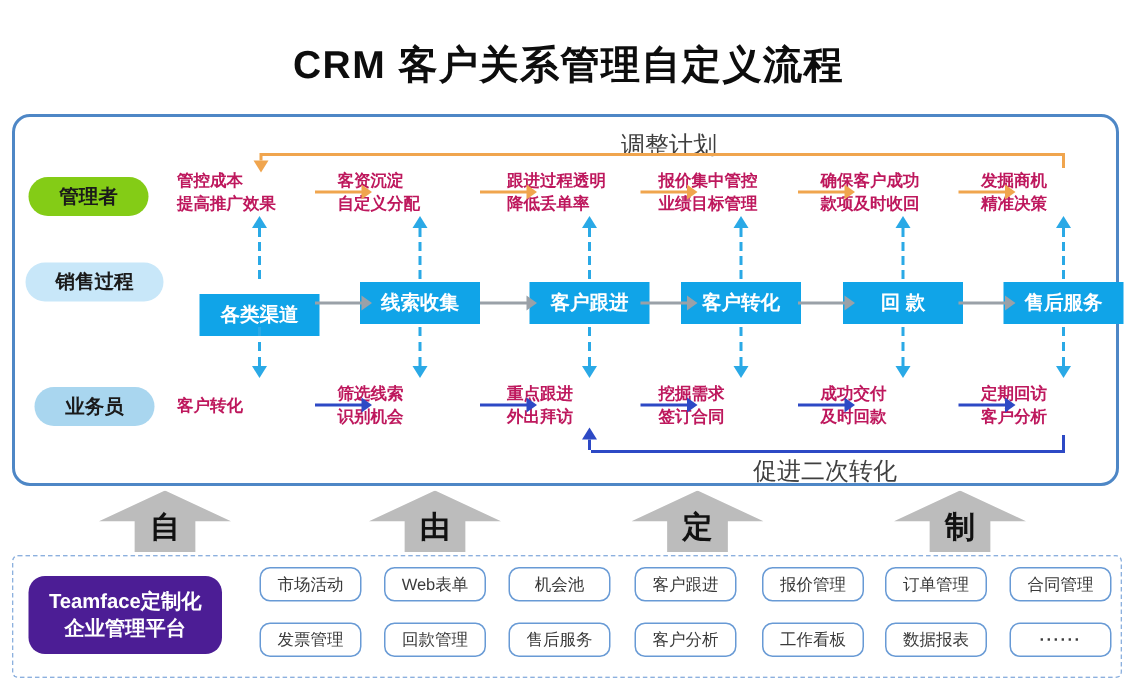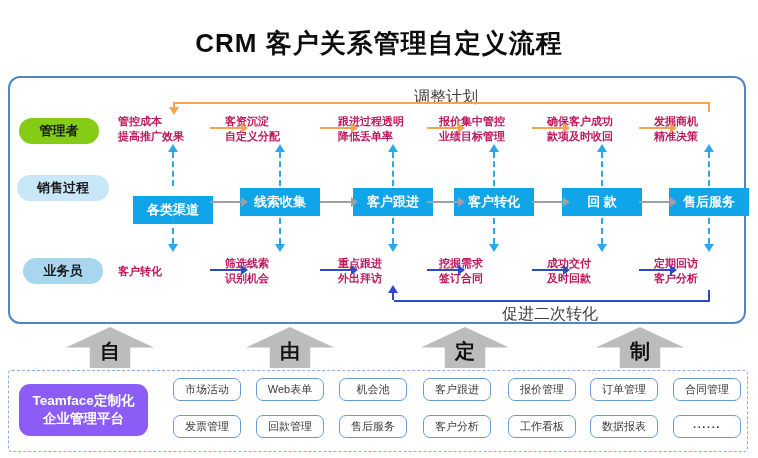--- a/index.html
+++ b/index.html
@@ -41,21 +41,21 @@
   .lineh{height:2px;background:#f0a54e;}
   .lineh-navy{height:2px;background:#2d49c5;}
   .floatlabel{font-size:16px;color:#3f3f3f;text-align:center;}
   
   .blockarrow{width:88px;height:41px;background:#bcbcbc;
     clip-path:polygon(50% 0,100% 50%,73% 50%,73% 100%,27% 100%,27% 50%,0 50%);
     display:flex;align-items:center;justify-content:center;}
   .blockarrow span{font-size:20px;font-weight:bold;color:#111111;margin-top:8px;}
   
   #platform{left:8px;top:370px;width:740px;height:82px;border:1.5px dashed #8cb0de;border-radius:4px;box-sizing:border-box;}
-  .platform-box{left:10px;top:13px;width:129px;height:52px;background:#8b5cf6;border-radius:11px;
+  .platform-box{left:10px;top:13px;width:129px;height:52px;background:#4c1d95;border-radius:11px;
     display:flex;flex-direction:column;align-items:center;justify-content:center;
     color:#ffffff;font-size:13.5px;font-weight:bold;line-height:18px;text-align:center;}
   .module-box{width:68px;height:23px;background:#ffffff;border:1.5px solid #689ad5;border-radius:7px;box-sizing:border-box;
     display:flex;align-items:center;justify-content:center;font-size:11px;color:#3a3a3a;}
 </style>
 </head>
 <body>
 
 <div class="abs" id="title">CRM 客户关系管理自定义流程</div>
 

